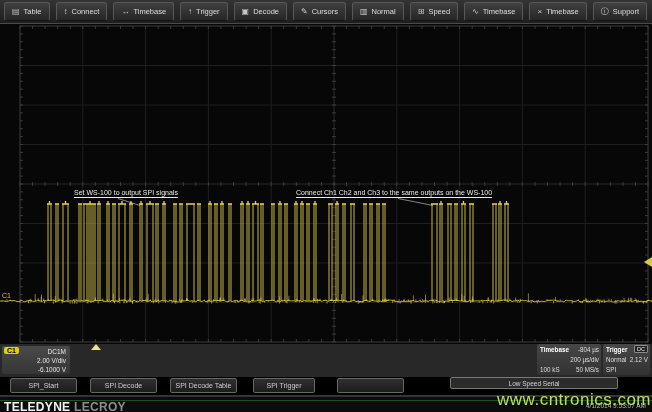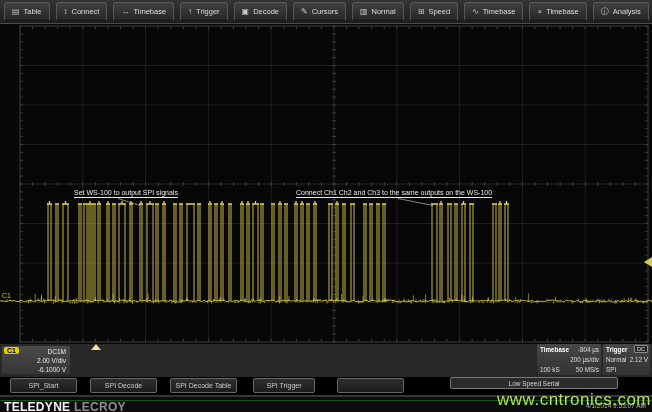--- a/index.html
+++ b/index.html
@@ -122,21 +122,21 @@
     <div class="menu-btn">
       <span class="ic">∿</span>
       <span>Timebase</span>
     </div>
     <div class="menu-btn">
       <span class="ic">×</span>
       <span>Timebase</span>
     </div>
     <div class="menu-btn">
       <span class="ic">ⓘ</span>
-      <span>Analysis</span>
+      <span>Support</span>
     </div>
   </div>
 
 <div class="plot">
   <svg id="plot-svg" width="652" height="320" viewBox="0 24 652 320">
       <path d="M82.8,26L82.8,342M145.6,26L145.6,342M208.39999999999998,26L208.39999999999998,342M271.2,26L271.2,342M396.79999999999995,26L396.79999999999995,342M459.59999999999997,26L459.59999999999997,342M522.4,26L522.4,342M585.1999999999999,26L585.1999999999999,342M20,65.5L648,65.5M20,105L648,105M20,144.5L648,144.5M20,223.5L648,223.5M20,263L648,263M20,302.5L648,302.5" stroke="#1f1f1f" stroke-width="1" fill="none"></path>
       <rect x="20" y="26" width="628" height="316" fill="none" stroke="#3f3f3f" stroke-width="1"></rect>
       <path d="M334,26L334,342M20,184L648,184" stroke="#2a2a2a" stroke-width="1" fill="none"></path>
       <path d="M332,26L336,26M332,33.9L336,33.9M332,41.8L336,41.8M332,49.699999999999996L336,49.699999999999996M332,57.599999999999994L336,57.599999999999994M332,65.5L336,65.5M332,73.4L336,73.4M332,81.30000000000001L336,81.30000000000001M332,89.20000000000002L336,89.20000000000002M332,97.10000000000002L336,97.10000000000002M332,105.00000000000003L336,105.00000000000003M332,112.90000000000003L336,112.90000000000003M332,120.80000000000004L336,120.80000000000004M332,128.70000000000005L336,128.70000000000005M332,136.60000000000005L336,136.60000000000005M332,144.50000000000006L336,144.50000000000006M332,152.40000000000006L336,152.40000000000006M332,160.30000000000007L336,160.30000000000007M332,168.20000000000007L336,168.20000000000007M332,176.10000000000008L336,176.10000000000008M332,184.00000000000009L336,184.00000000000009M332,191.9000000000001L336,191.9000000000001M332,199.8000000000001L336,199.8000000000001M332,207.7000000000001L336,207.7000000000001M332,215.6000000000001L336,215.6000000000001M332,223.5000000000001L336,223.5000000000001M332,231.40000000000012L336,231.40000000000012M332,239.30000000000013L336,239.30000000000013M332,247.20000000000013L336,247.20000000000013M332,255.10000000000014L336,255.10000000000014M332,263.0000000000001L336,263.0000000000001M332,270.9000000000001L336,270.9000000000001M332,278.80000000000007L336,278.80000000000007M332,286.70000000000005L336,286.70000000000005M332,294.6L336,294.6M332,302.5L336,302.5M332,310.4L336,310.4M332,318.29999999999995L336,318.29999999999995M332,326.19999999999993L336,326.19999999999993M332,334.0999999999999L336,334.0999999999999M332,341.9999999999999L336,341.9999999999999M20,182L20,186M20,26L20,29M20,339L20,342M32.56,182L32.56,186M32.56,26L32.56,29M32.56,339L32.56,342M45.120000000000005,182L45.120000000000005,186M45.120000000000005,26L45.120000000000005,29M45.120000000000005,339L45.120000000000005,342M57.68000000000001,182L57.68000000000001,186M57.68000000000001,26L57.68000000000001,29M57.68000000000001,339L57.68000000000001,342M70.24000000000001,182L70.24000000000001,186M70.24000000000001,26L70.24000000000001,29M70.24000000000001,339L70.24000000000001,342M82.80000000000001,182L82.80000000000001,186M82.80000000000001,26L82.80000000000001,29M82.80000000000001,339L82.80000000000001,342M95.36000000000001,182L95.36000000000001,186M95.36000000000001,26L95.36000000000001,29M95.36000000000001,339L95.36000000000001,342M107.92000000000002,182L107.92000000000002,186M107.92000000000002,26L107.92000000000002,29M107.92000000000002,339L107.92000000000002,342M120.48000000000002,182L120.48000000000002,186M120.48000000000002,26L120.48000000000002,29M120.48000000000002,339L120.48000000000002,342M133.04000000000002,182L133.04000000000002,186M133.04000000000002,26L133.04000000000002,29M133.04000000000002,339L133.04000000000002,342M145.60000000000002,182L145.60000000000002,186M145.60000000000002,26L145.60000000000002,29M145.60000000000002,339L145.60000000000002,342M158.16000000000003,182L158.16000000000003,186M158.16000000000003,26L158.16000000000003,29M158.16000000000003,339L158.16000000000003,342M170.72000000000003,182L170.72000000000003,186M170.72000000000003,26L170.72000000000003,29M170.72000000000003,339L170.72000000000003,342M183.28000000000003,182L183.28000000000003,186M183.28000000000003,26L183.28000000000003,29M183.28000000000003,339L183.28000000000003,342M195.84000000000003,182L195.84000000000003,186M195.84000000000003,26L195.84000000000003,29M195.84000000000003,339L195.84000000000003,342M208.40000000000003,182L208.40000000000003,186M208.40000000000003,26L208.40000000000003,29M208.40000000000003,339L208.40000000000003,342M220.96000000000004,182L220.96000000000004,186M220.96000000000004,26L220.96000000000004,29M220.96000000000004,339L220.96000000000004,342M233.52000000000004,182L233.52000000000004,186M233.52000000000004,26L233.52000000000004,29M233.52000000000004,339L233.52000000000004,342M246.08000000000004,182L246.08000000000004,186M246.08000000000004,26L246.08000000000004,29M246.08000000000004,339L246.08000000000004,342M258.64000000000004,182L258.64000000000004,186M258.64000000000004,26L258.64000000000004,29M258.64000000000004,339L258.64000000000004,342M271.20000000000005,182L271.20000000000005,186M271.20000000000005,26L271.20000000000005,29M271.20000000000005,339L271.20000000000005,342M283.76000000000005,182L283.76000000000005,186M283.76000000000005,26L283.76000000000005,29M283.76000000000005,339L283.76000000000005,342M296.32000000000005,182L296.32000000000005,186M296.32000000000005,26L296.32000000000005,29M296.32000000000005,339L296.32000000000005,342M308.88000000000005,182L308.88000000000005,186M308.88000000000005,26L308.88000000000005,29M308.88000000000005,339L308.88000000000005,342M321.44000000000005,182L321.44000000000005,186M321.44000000000005,26L321.44000000000005,29M321.44000000000005,339L321.44000000000005,342M334.00000000000006,182L334.00000000000006,186M334.00000000000006,26L334.00000000000006,29M334.00000000000006,339L334.00000000000006,342M346.56000000000006,182L346.56000000000006,186M346.56000000000006,26L346.56000000000006,29M346.56000000000006,339L346.56000000000006,342M359.12000000000006,182L359.12000000000006,186M359.12000000000006,26L359.12000000000006,29M359.12000000000006,339L359.12000000000006,342M371.68000000000006,182L371.68000000000006,186M371.68000000000006,26L371.68000000000006,29M371.68000000000006,339L371.68000000000006,342M384.24000000000007,182L384.24000000000007,186M384.24000000000007,26L384.24000000000007,29M384.24000000000007,339L384.24000000000007,342M396.80000000000007,182L396.80000000000007,186M396.80000000000007,26L396.80000000000007,29M396.80000000000007,339L396.80000000000007,342M409.36000000000007,182L409.36000000000007,186M409.36000000000007,26L409.36000000000007,29M409.36000000000007,339L409.36000000000007,342M421.9200000000001,182L421.9200000000001,186M421.9200000000001,26L421.9200000000001,29M421.9200000000001,339L421.9200000000001,342M434.4800000000001,182L434.4800000000001,186M434.4800000000001,26L434.4800000000001,29M434.4800000000001,339L434.4800000000001,342M447.0400000000001,182L447.0400000000001,186M447.0400000000001,26L447.0400000000001,29M447.0400000000001,339L447.0400000000001,342M459.6000000000001,182L459.6000000000001,186M459.6000000000001,26L459.6000000000001,29M459.6000000000001,339L459.6000000000001,342M472.1600000000001,182L472.1600000000001,186M472.1600000000001,26L472.1600000000001,29M472.1600000000001,339L472.1600000000001,342M484.7200000000001,182L484.7200000000001,186M484.7200000000001,26L484.7200000000001,29M484.7200000000001,339L484.7200000000001,342M497.2800000000001,182L497.2800000000001,186M497.2800000000001,26L497.2800000000001,29M497.2800000000001,339L497.2800000000001,342M509.8400000000001,182L509.8400000000001,186M509.8400000000001,26L509.8400000000001,29M509.8400000000001,339L509.8400000000001,342M522.4000000000001,182L522.4000000000001,186M522.4000000000001,26L522.4000000000001,29M522.4000000000001,339L522.4000000000001,342M534.96,182L534.96,186M534.96,26L534.96,29M534.96,339L534.96,342M547.52,182L547.52,186M547.52,26L547.52,29M547.52,339L547.52,342M560.0799999999999,182L560.0799999999999,186M560.0799999999999,26L560.0799999999999,29M560.0799999999999,339L560.0799999999999,342M572.6399999999999,182L572.6399999999999,186M572.6399999999999,26L572.6399999999999,29M572.6399999999999,339L572.6399999999999,342M585.1999999999998,182L585.1999999999998,186M585.1999999999998,26L585.1999999999998,29M585.1999999999998,339L585.1999999999998,342M597.7599999999998,182L597.7599999999998,186M597.7599999999998,26L597.7599999999998,29M597.7599999999998,339L597.7599999999998,342M610.3199999999997,182L610.3199999999997,186M610.3199999999997,26L610.3199999999997,29M610.3199999999997,339L610.3199999999997,342M622.8799999999997,182L622.8799999999997,186M622.8799999999997,26L622.8799999999997,29M622.8799999999997,339L622.8799999999997,342M635.4399999999996,182L635.4399999999996,186M635.4399999999996,26L635.4399999999996,29M635.4399999999996,339L635.4399999999996,342M647.9999999999995,182L647.9999999999995,186M647.9999999999995,26L647.9999999999995,29M647.9999999999995,339L647.9999999999995,342M20,26L23,26M645,26L648,26M20,33.9L23,33.9M645,33.9L648,33.9M20,41.8L23,41.8M645,41.8L648,41.8M20,49.699999999999996L23,49.699999999999996M645,49.699999999999996L648,49.699999999999996M20,57.599999999999994L23,57.599999999999994M645,57.599999999999994L648,57.599999999999994M20,65.5L23,65.5M645,65.5L648,65.5M20,73.4L23,73.4M645,73.4L648,73.4M20,81.30000000000001L23,81.30000000000001M645,81.30000000000001L648,81.30000000000001M20,89.20000000000002L23,89.20000000000002M645,89.20000000000002L648,89.20000000000002M20,97.10000000000002L23,97.10000000000002M645,97.10000000000002L648,97.10000000000002M20,105.00000000000003L23,105.00000000000003M645,105.00000000000003L648,105.00000000000003M20,112.90000000000003L23,112.90000000000003M645,112.90000000000003L648,112.90000000000003M20,120.80000000000004L23,120.80000000000004M645,120.80000000000004L648,120.80000000000004M20,128.70000000000005L23,128.70000000000005M645,128.70000000000005L648,128.70000000000005M20,136.60000000000005L23,136.60000000000005M645,136.60000000000005L648,136.60000000000005M20,144.50000000000006L23,144.50000000000006M645,144.50000000000006L648,144.50000000000006M20,152.40000000000006L23,152.40000000000006M645,152.40000000000006L648,152.40000000000006M20,160.30000000000007L23,160.30000000000007M645,160.30000000000007L648,160.30000000000007M20,168.20000000000007L23,168.20000000000007M645,168.20000000000007L648,168.20000000000007M20,176.10000000000008L23,176.10000000000008M645,176.10000000000008L648,176.10000000000008M20,184.00000000000009L23,184.00000000000009M645,184.00000000000009L648,184.00000000000009M20,191.9000000000001L23,191.9000000000001M645,191.9000000000001L648,191.9000000000001M20,199.8000000000001L23,199.8000000000001M645,199.8000000000001L648,199.8000000000001M20,207.7000000000001L23,207.7000000000001M645,207.7000000000001L648,207.7000000000001M20,215.6000000000001L23,215.6000000000001M645,215.6000000000001L648,215.6000000000001M20,223.5000000000001L23,223.5000000000001M645,223.5000000000001L648,223.5000000000001M20,231.40000000000012L23,231.40000000000012M645,231.40000000000012L648,231.40000000000012M20,239.30000000000013L23,239.30000000000013M645,239.30000000000013L648,239.30000000000013M20,247.20000000000013L23,247.20000000000013M645,247.20000000000013L648,247.20000000000013M20,255.10000000000014L23,255.10000000000014M645,255.10000000000014L648,255.10000000000014M20,263.0000000000001L23,263.0000000000001M645,263.0000000000001L648,263.0000000000001M20,270.9000000000001L23,270.9000000000001M645,270.9000000000001L648,270.9000000000001M20,278.80000000000007L23,278.80000000000007M645,278.80000000000007L648,278.80000000000007M20,286.70000000000005L23,286.70000000000005M645,286.70000000000005L648,286.70000000000005M20,294.6L23,294.6M645,294.6L648,294.6M20,302.5L23,302.5M645,302.5L648,302.5M20,310.4L23,310.4M645,310.4L648,310.4M20,318.29999999999995L23,318.29999999999995M645,318.29999999999995L648,318.29999999999995M20,326.19999999999993L23,326.19999999999993M645,326.19999999999993L648,326.19999999999993M20,334.0999999999999L23,334.0999999999999M645,334.0999999999999L648,334.0999999999999M20,341.9999999999999L23,341.9999999999999M645,341.9999999999999L648,341.9999999999999" stroke="#3c3c3c" stroke-width="1" fill="none"></path>
       <path d="M0,301L2,301.2L4,300.9L6,301.7L8,301.3L10,300.3L12,301.1L14,300.5L16,301.2L18,301.7L20,300.9L22,300.5L24,301.8L26,301.5L28,300.6L30,300.4L32,301.0L34,301.4L36,301.2L38,300.0L40,300.9L42,301.7L44,300.1L46,301.2L48,300.1L50,300.5L52,300.1L54,300.4L56,301.6L58,301.1L60,300.1L62,300.3L64,301.7L66,301.0L68,301.6L70,300.6L72,300.9L74,300.1L76,300.1L78,301.1L80,301.2L82,300.5L84,301.3L86,300.4L88,300.6L90,301.5L92,301.7L94,301.0L96,300.4L98,300.6L100,300.6L102,300.1L104,301.3L106,301.4L108,301.4L110,301.9L112,300.2L114,301.9L116,300.9L118,301.9L120,300.3L122,300.2L124,300.0L126,300.7L128,301.0L130,301.2L132,301.8L134,300.2L136,301.4L138,301.9L140,300.6L142,301.4L144,300.4L146,301.0L148,301.6L150,300.2L152,302.0L154,301.1L156,301.8L158,300.9L160,301.2L162,300.7L164,301.2L166,300.6L168,301.5L170,300.6L172,300.9L174,301.7L176,301.4L178,302.0L180,301.8L182,300.9L184,301.1L186,300.6L188,300.2L190,301.4L192,300.6L194,301.6L196,301.8L198,300.2L200,301.0L202,301.6L204,300.3L206,301.9L208,300.4L210,301.4L212,301.4L214,300.4L216,300.8L218,300.3L220,301.3L222,300.7L224,300.4L226,301.3L228,301.8L230,300.7L232,301.6L234,300.8L236,300.3L238,301.7L240,300.7L242,300.0L244,301.5L246,301.3L248,301.8L250,301.8L252,300.4L254,301.2L256,301.0L258,300.4L260,300.1L262,301.4L264,301.4L266,300.6L268,300.6L270,300.7L272,300.1L274,300.4L276,302.0L278,301.1L280,302.0L282,300.3L284,300.3L286,301.1L288,300.6L290,300.8L292,300.9L294,300.8L296,301.4L298,300.8L300,300.7L302,301.8L304,300.7L306,301.0L308,301.2L310,301.1L312,301.2L314,300.5L316,300.7L318,300.6L320,300.6L322,301.3L324,300.4L326,300.3L328,301.4L330,300.6L332,300.2L334,300.6L336,300.1L338,301.2L340,300.4L342,301.0L344,300.8L346,301.4L348,301.8L350,301.6L352,300.9L354,300.3L356,301.7L358,301.1L360,301.7L362,301.8L364,300.9L366,300.3L368,301.2L370,301.6L372,300.4L374,300.8L376,301.1L378,302.0L380,301.0L382,301.7L384,301.7L386,301.5L388,300.1L390,300.1L392,300.3L394,301.0L396,301.4L398,301.5L400,302.0L402,301.6L404,301.3L406,301.7L408,301.7L410,301.2L412,300.7L414,300.9L416,301.8L418,301.4L420,300.7L422,301.9L424,301.3L426,300.7L428,301.7L430,300.3L432,300.7L434,300.0L436,300.2L438,301.3L440,301.5L442,301.9L444,301.8L446,300.9L448,301.4L450,300.3L452,300.5L454,300.3L456,300.1L458,300.6L460,300.9L462,301.1L464,301.4L466,301.6L468,301.6L470,300.4L472,301.3L474,301.0L476,300.9L478,300.9L480,300.9L482,300.9L484,300.7L486,300.6L488,300.3L490,301.0L492,300.5L494,301.1L496,301.1L498,301.3L500,300.9L502,300.3L504,300.0L506,300.3L508,301.9L510,300.1L512,301.7L514,300.9L516,301.0L518,300.2L520,301.6L522,300.1L524,300.7L526,300.5L528,301.4L530,301.1L532,300.2L534,301.9L536,301.5L538,301.3L540,301.6L542,301.1L544,301.6L546,301.1L548,300.4L550,300.2L552,300.2L554,300.1L556,300.5L558,301.3L560,301.3L562,301.1L564,302.0L566,300.0L568,300.8L570,300.7L572,300.6L574,301.7L576,301.1L578,300.4L580,301.9L582,301.9L584,300.5L586,301.0L588,301.7L590,301.9L592,301.4L594,301.1L596,301.6L598,300.6L600,301.0L602,301.5L604,301.1L606,301.4L608,301.1L610,301.1L612,301.9L614,302.0L616,301.5L618,300.6L620,301.3L622,301.3L624,301.7L626,300.8L628,301.8L630,300.6L632,301.8L634,300.8L636,300.7L638,301.1L640,301.7L642,301.2L644,301.7L646,301.4L648,300.3L650,300.6L652,301.9" stroke="#e8d44d" stroke-width="0.8" fill="none" opacity="0.95"></path>

